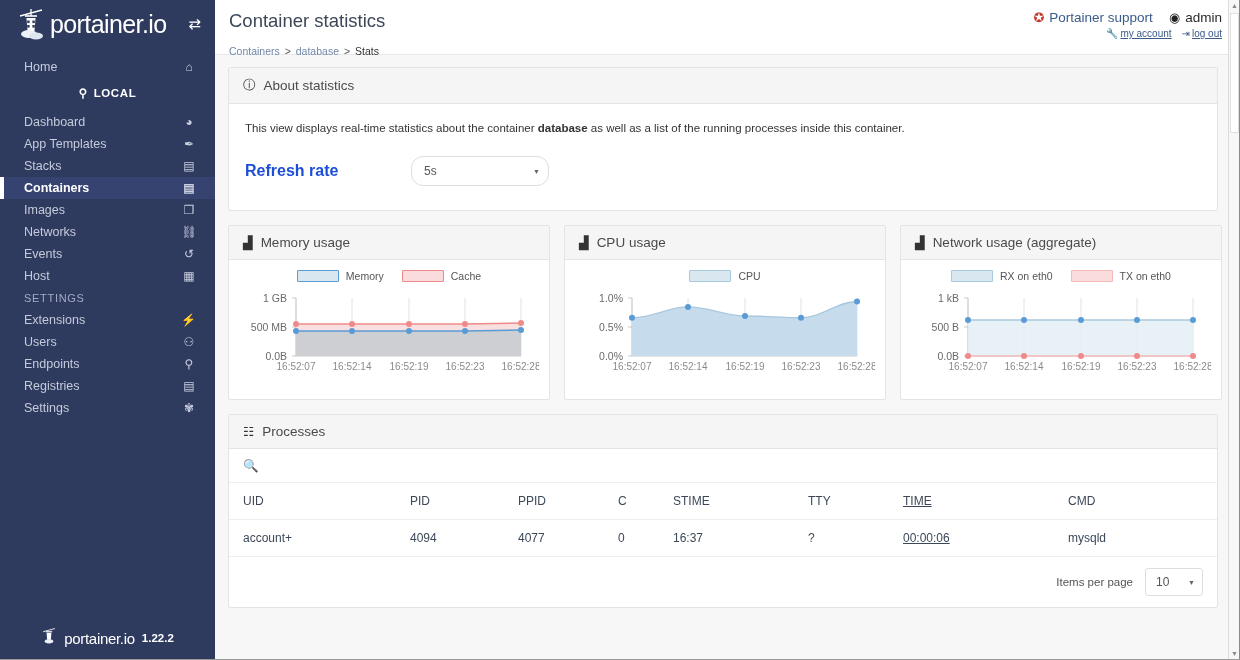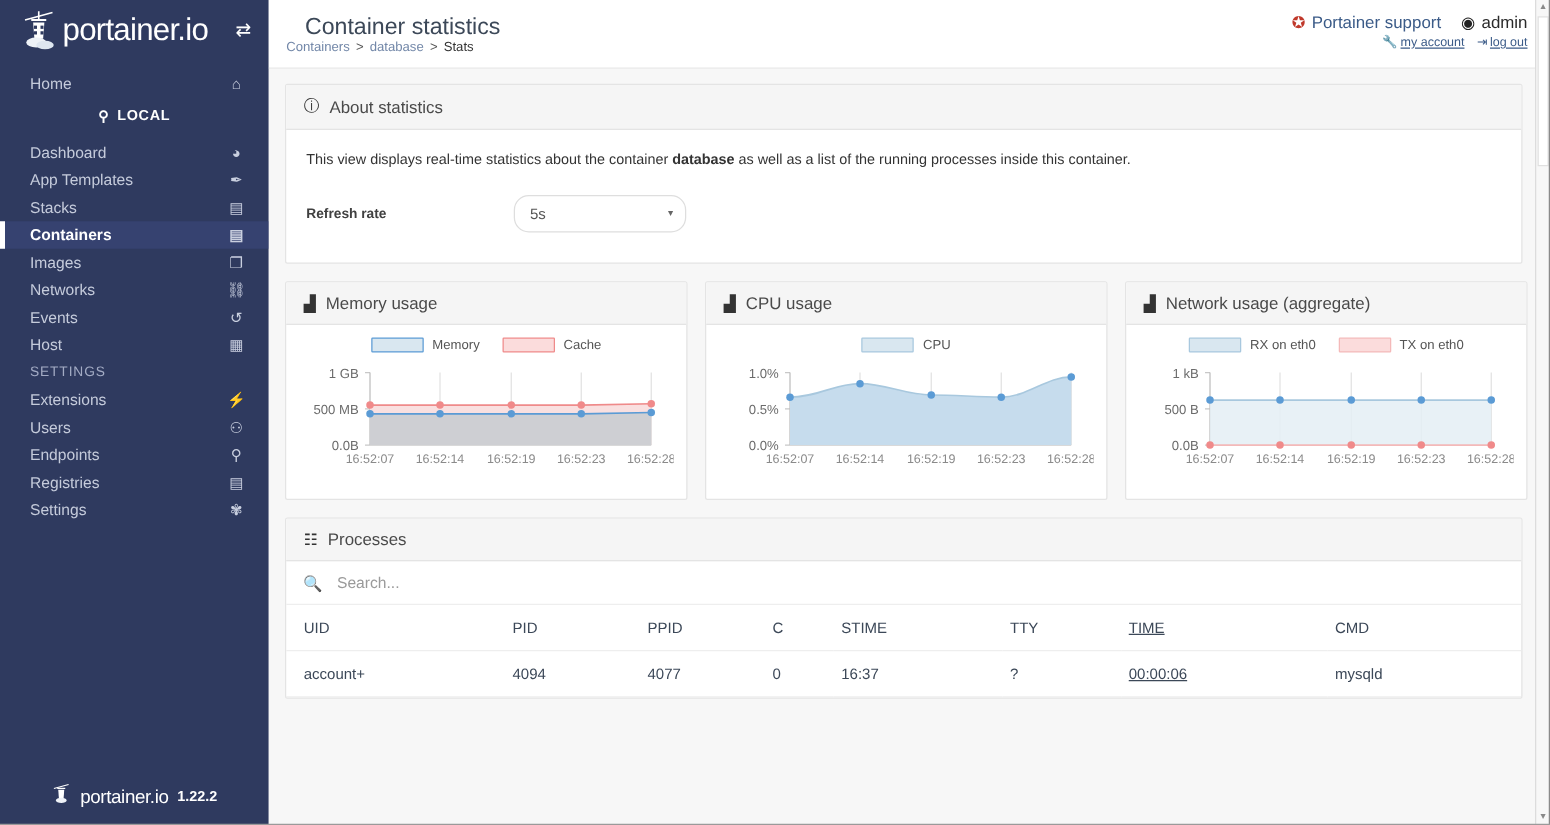--- a/index.html
+++ b/index.html
@@ -119,26 +119,25 @@
     display: flex;
     justify-content: space-between;
     align-items: flex-start;
     border-bottom: 1px solid #e8e8e8;
   }
   .page-title {
     font-size: 18.5px;
     color: #3c4858;
     font-weight: 400;
     line-height: 22px;
-    margin-left: 15px;
   }
   .breadcrumb {
     font-size: 10.5px;
     color: #4a4a4a;
-    margin-top: 0;
+    margin-top: 13px;
   }
   .breadcrumb a { color: #7287a8; text-decoration: none; cursor: pointer; }
   .breadcrumb .sep { color: #555; margin: 0 2px; }
   .breadcrumb .cur { color: #333; }
 
   .header-right { text-align: right; }
   .hr-top {
     display: flex;
     align-items: center;
     justify-content: flex-end;
@@ -185,23 +184,23 @@
 
   .about-text { font-size: 11.5px; color: #333; padding: 4px 2px 0 2px; }
   .about-text b { font-weight: bold; }
   .refresh-row {
     display: flex;
     align-items: center;
     margin-top: 22px;
     padding-bottom: 10px;
   }
   .refresh-label {
-    font-size: 11px;
+    font-size: 16px;
     font-weight: bold;
-    color: #404040;
+    color: #1d4ed8;
     width: 168px;
     padding-left: 2px;
   }
   .select-box {
     width: 138px;
     height: 30px;
     border: 1px solid #dedede;
     border-radius: 12px;
     background: #ffffff;
     display: flex;
@@ -648,21 +647,20 @@
 
       </div>
 
       <div class="panel">
         <div class="panel-head">
           <span class="ph-icon">☷</span>
           <span>Processes</span>
         </div>
         <div class="search-bar">
           <span class="search-icon">🔍</span>
-          <input class="search-input" type="text" placeholder="Search..." style="">
         </div>
         <table class="proc">
           <thead>
             <tr>
               <th class="col-uid">UID</th>
               <th class="col-pid">PID</th>
               <th class="col-ppid">PPID</th>
               <th class="col-c">C</th>
               <th class="col-stime">STIME</th>
               <th class="col-tty">TTY</th>
@@ -676,20 +674,27 @@
               <td class="col-pid">4094</td>
               <td class="col-ppid">4077</td>
               <td class="col-c">0</td>
               <td class="col-stime">16:37</td>
               <td class="col-tty">?</td>
               <td class="col-time">00:00:06</td>
               <td class="col-cmd">mysqld</td>
             </tr>
           </tbody>
         </table>
+        <div class="pager">
+          <span class="pager-label">Items per page</span>
+          <div class="pager-select">
+            <span>10</span>
+            <span class="caret">▼</span>
+          </div>
+        </div>
       </div>
 
     </div>
 
     <div id="scrollbar">
       <div id="scroll-up">▲</div>
       <div id="scroll-thumb"></div>
       <div id="scroll-down">▼</div>
     </div>
   </div>

